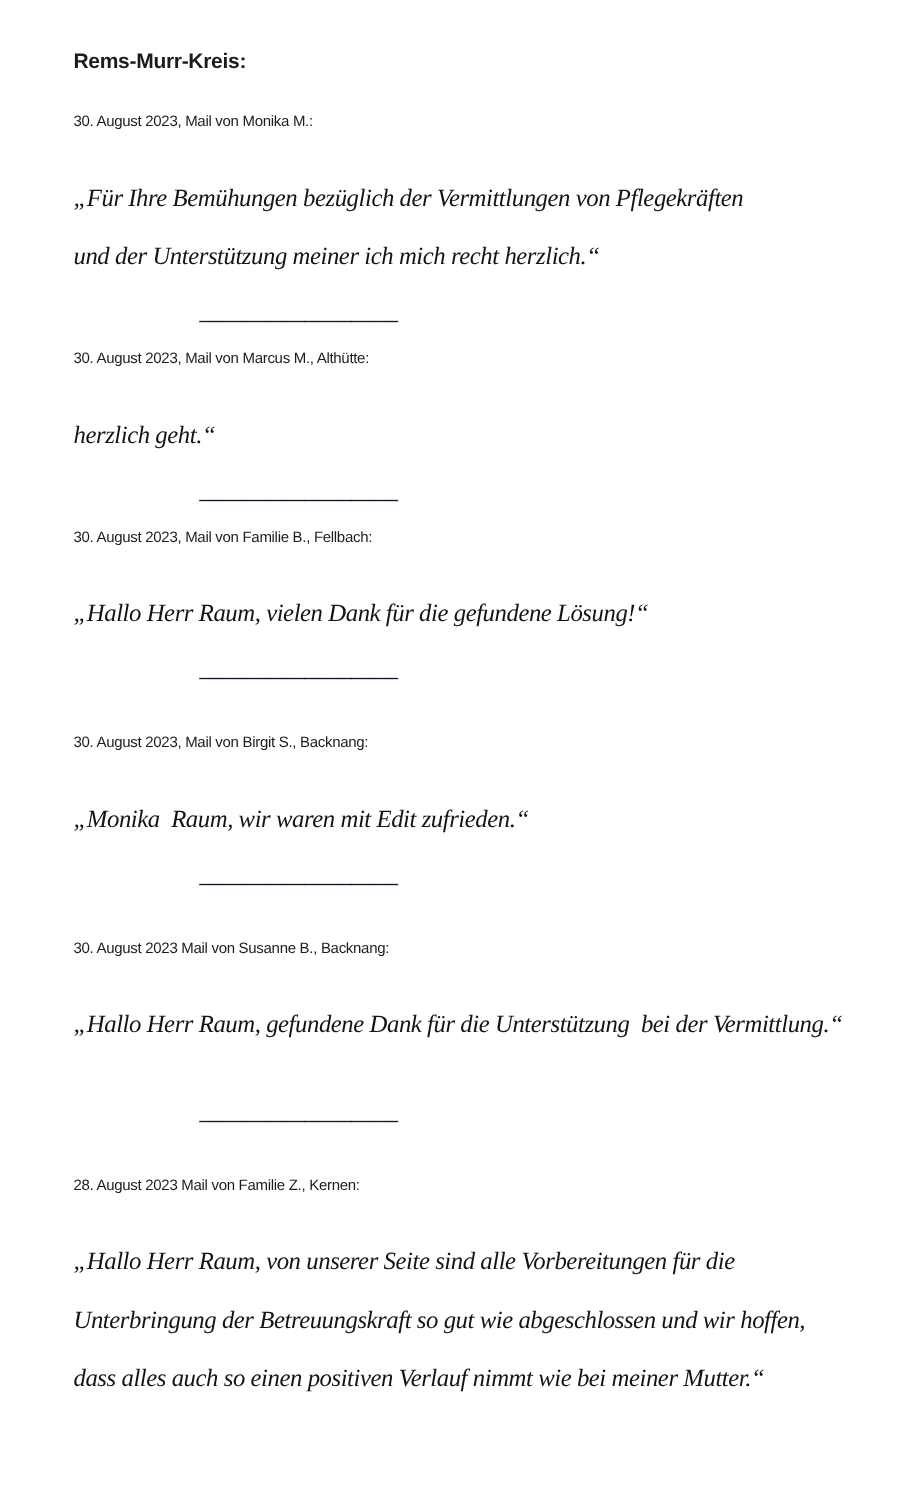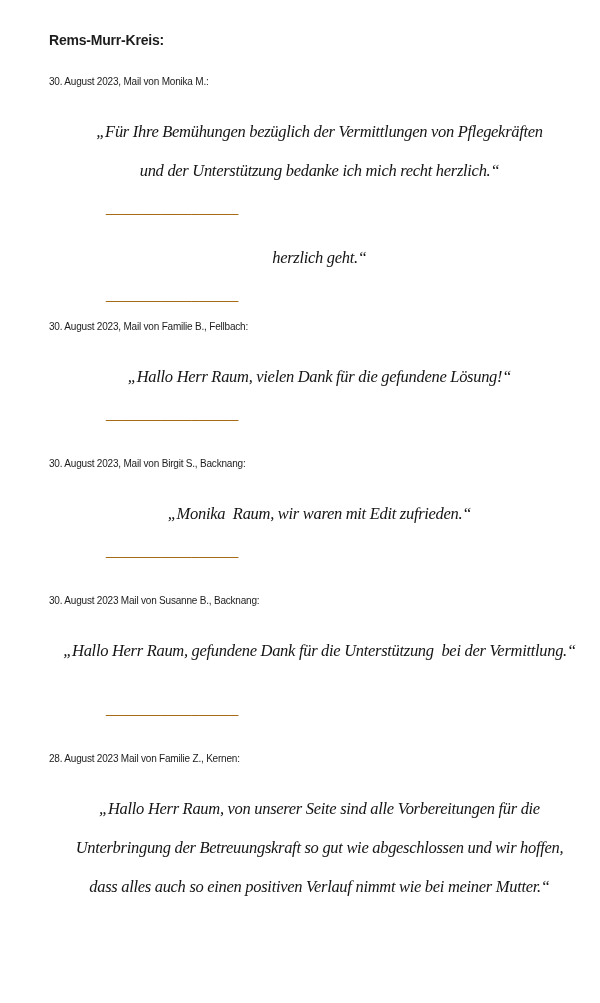--- a/index.html
+++ b/index.html
@@ -23,57 +23,58 @@
     white-space: pre;
   }
   .entry { margin-top: 12px; }
   .entry.spaced { margin-top: 30px; }
   .entry-header {
     font-size: 10px;
     line-height: 20px;
     letter-spacing: -0.2px;
     white-space: pre;
   }
-  .quote { margin-top: 20px; text-align: center; }
+  .quote { margin-top: 20px; }
   .quote-line {
     font-family: "Liberation Serif", serif;
     font-style: italic;
     font-size: 16.5px;
     line-height: 39px;
     letter-spacing: -0.3px;
     white-space: pre;
     color: #141414;
   }
   .divider {
     margin-top: 6px;
-    margin-left: 57px;
+    margin-left: 84px;
     font-size: 14px;
     line-height: 22px;
     white-space: pre;
-    color: #a16207;
+    color: #0f172a;
   }
   .divider.spaced { margin-top: 27px; }
 </style>
 </head>
 <body>
 
 <div class="page">
 
   <div class="doc-title">Rems-Murr-Kreis:</div>
 
   <div class="entry">
     <div class="entry-header">30. August 2023, Mail von Monika M.:</div>
     <div class="quote">
       <div class="quote-line">„Für Ihre Bemühungen bezüglich der Vermittlungen von Pflegekräften</div>
-      <div class="quote-line">und der Unterstützung bedanke ich mich recht herzlich.“</div>
+      <div class="quote-line">und der Unterstützung meiner ich mich recht herzlich.“</div>
     </div>
     <div class="divider">_________________</div>
   </div>
 
   <div class="entry">
+    <div class="entry-header">30. August 2023, Mail von Marcus M., Althütte:</div>
     <div class="quote">
       <div class="quote-line">herzlich geht.“</div>
     </div>
     <div class="divider">_________________</div>
   </div>
 
   <div class="entry">
     <div class="entry-header">30. August 2023, Mail von Familie B., Fellbach:</div>
     <div class="quote">
       <div class="quote-line">„Hallo Herr Raum, vielen Dank für die gefundene Lösung!“</div>

